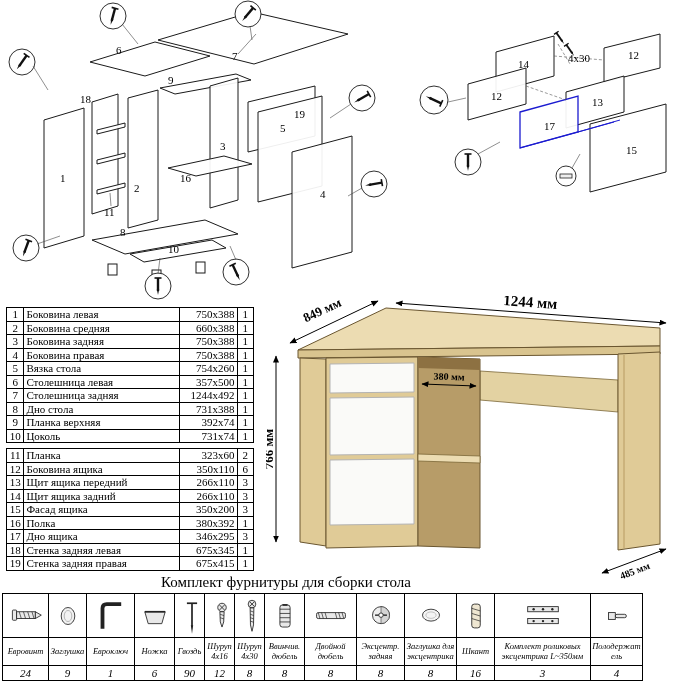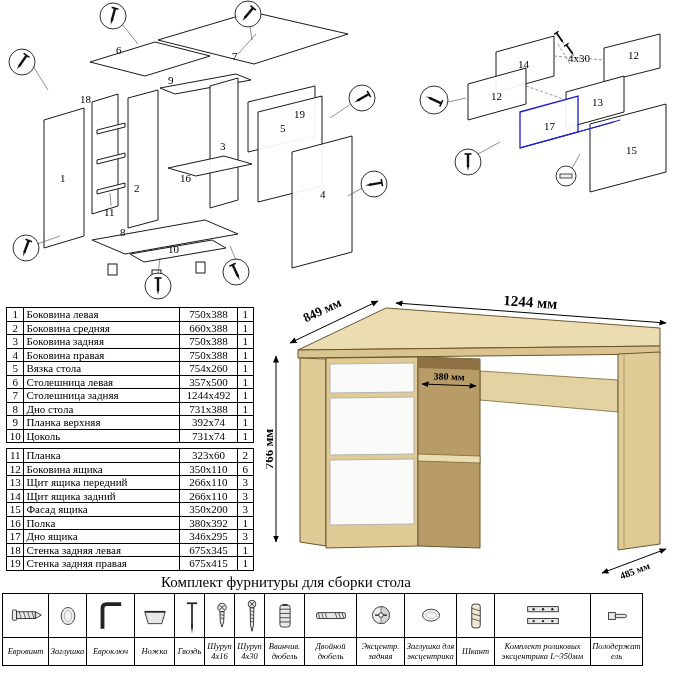--- a/index.html
+++ b/index.html
@@ -16,21 +16,21 @@
   .plabel  { font-size:11px; }
   .dimtxt  { font-size:13px; font-weight:bold; }
   .dim-big { font-size:15px; }
   .dim-small { font-size:10px; }
 
   .parts-wrap { position:absolute; left:6px; top:307px; width:248px; }
   table.parts { border-collapse:collapse; width:100%; table-layout:fixed; }
   table.parts td { border:1px solid #000; font-size:11px; line-height:12.5px; padding:0 2px;
                    white-space:nowrap; overflow:hidden; }
   table.parts td.c-num { text-align:center; padding:0; }
-  table.parts td.c-size { text-align:center; }
+  table.parts td.c-size { text-align:right; }
   table.parts td.c-qty { text-align:center; padding:0; }
   #parts-b { margin-top:5px; }
 
   .hardware { position:absolute; left:2px; top:574px; width:568px; }
   .hw-title { text-align:center; font-size:15px; margin-bottom:2px; }
   table.hw { border-collapse:collapse; width:100%; table-layout:fixed;font-style:italic; }
   table.hw td { border:1px solid #000; text-align:center; vertical-align:middle; overflow:hidden; }
   tr.hw-icons td { height:44px; }
   tr.hw-names td { font-size:8.5px; line-height:9.5px; height:28px; padding:1px;
                    word-wrap:break-word; }
@@ -469,17 +469,33 @@
             <td>Шуруп 4x16</td>
             <td>Шуруп 4x30</td>
             <td>Ввинчив. дюбель</td>
             <td>Двойной дюбель</td>
             <td>Эксцентр. задняя</td>
             <td>Заглушка для эксцентрика</td>
             <td>Шкант</td>
             <td>Комплект роликовых эксцентрика L~350мм</td>
             <td>Полодержатель</td>
           </tr>
+        <tr class="hw-qty">
+            <td>24</td>
+            <td>9</td>
+            <td>1</td>
+            <td>6</td>
+            <td>90</td>
+            <td>12</td>
+            <td>8</td>
+            <td>8</td>
+            <td>8</td>
+            <td>8</td>
+            <td>8</td>
+            <td>16</td>
+            <td>3</td>
+            <td>4</td>
+          </tr>
       </tbody>
     </table>
   </div>
 
 </div>
 
 </body></html>

